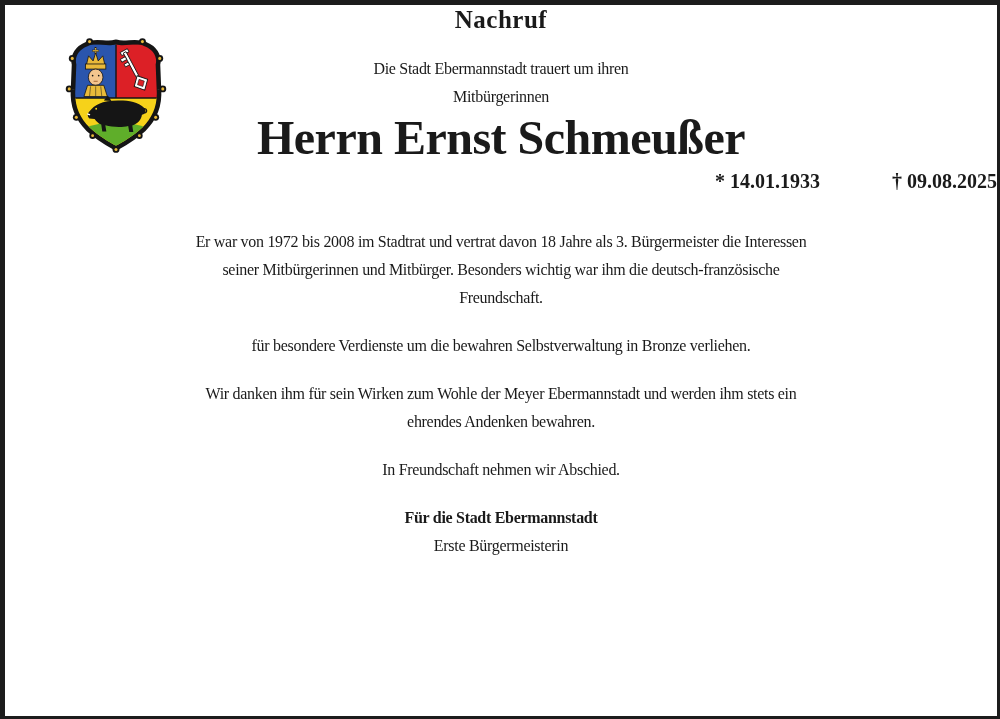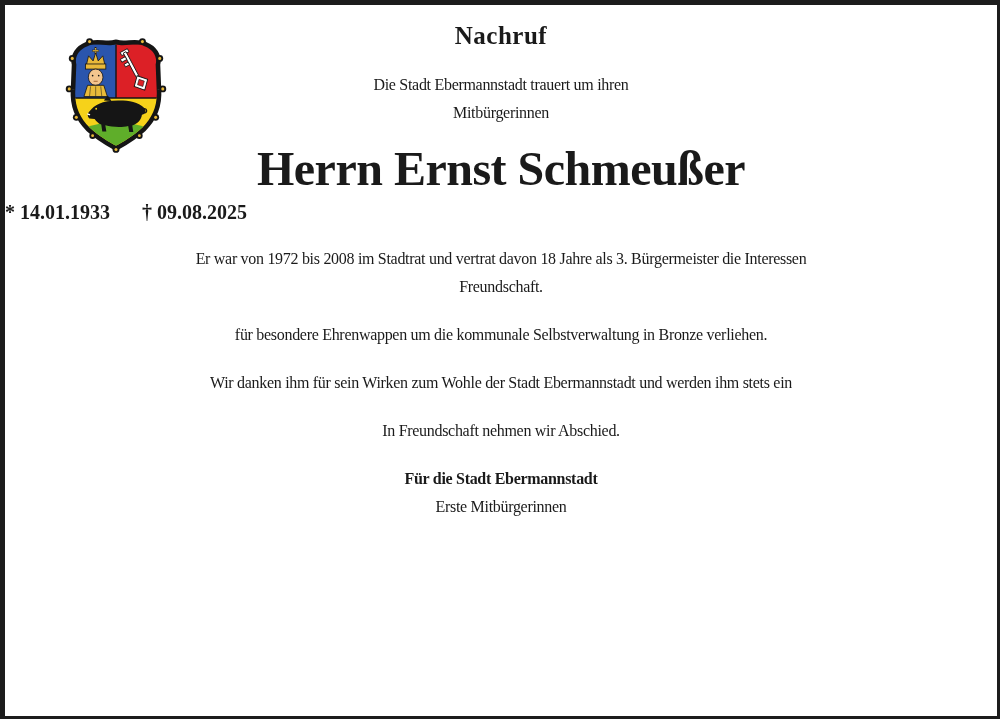--- a/index.html
+++ b/index.html
@@ -11,57 +11,56 @@
     border-left: 5px solid #1c1c1c;
     border-right: 3px solid #1c1c1c;
     border-bottom: 3px solid #1c1c1c;
     font-family: "Liberation Serif", "DejaVu Serif", serif;
     color: #1a1a1a;
     overflow: hidden;
     position: relative;
   }
   .page {
     width: 100%; height: 100%;
-    padding-top: 16px;
     box-sizing: border-box;
     text-align: center;
   }
   .coa {
     position: absolute;
     left: 55px; top: 30px;
     width: 112px; height: 120px;
   }
   .title {
     font-size: 25px;
     line-height: 30px;
     font-weight: bold;
     letter-spacing: 0.5px;
   }
   .intro {
     margin-top: 20px;
     font-size: 21px;
     line-height: 28px;
   }
   .name {
-    margin-top: 16px;
+    margin-top: 1px;
     font-size: 48px;
     line-height: 52px;
     font-weight: bold;
     letter-spacing: -0.5px;
   }
   .dates {
     margin-top: 4px;
     font-size: 20px;
     line-height: 26px;
     font-weight: bold;
     display: flex;
-    justify-content: flex-start;
-    gap: 32px;
+    justify-content: flex-end;
+    gap: 72px;
   }
-  .body-text { margin-top: 20px; }
+  .body-text { margin-top: 34px; }
   .para { margin: 0 0 20px 0; }
   .line {
     font-size: 16px;
     line-height: 28px;
     letter-spacing: -0.3px;
     white-space: nowrap;
   }
   .closing { margin: 0 0 20px 0; }
   .sig .line { line-height: 28px; }
   .bold { font-weight: bold; }
@@ -160,35 +159,37 @@
 
   <div class="dates">
     <span>* 14.01.1933</span>
     <span>† 09.08.2025</span>
   </div>
 
   <div class="body-text">
 
     <div class="para">
       <div class="line">Er war von 1972 bis 2008 im Stadtrat und vertrat davon 18 Jahre als 3. Bürgermeister die Interessen</div>
+      <div class="line">seiner Mitbürgerinnen und Mitbürger. Besonders wichtig war ihm die deutsch-französische</div>
       <div class="line">Freundschaft.</div>
     </div>
 
 
     <div class="para">
-      <div class="line">für besondere Ehrenwappen um die kommunale Selbstverwaltung in Bronze verliehen.</div>
+      <div class="line">für besondere Verdienste um die bewahren Selbstverwaltung in Bronze verliehen.</div>
     </div>
 
     <div class="para">
-      <div class="line">Wir danken ihm für sein Wirken zum Wohle der Stadt Ebermannstadt und werden ihm stets ein</div>
+      <div class="line">Wir danken ihm für sein Wirken zum Wohle der Meyer Ebermannstadt und werden ihm stets ein</div>
+      <div class="line">ehrendes Andenken bewahren.</div>
     </div>
 
     <div class="para closing">
       <div class="line">In Freundschaft nehmen wir Abschied.</div>
     </div>
 
     <div class="sig">
       <div class="line bold">Für die Stadt Ebermannstadt</div>
-      <div class="line">Erste Mitbürgerinnen</div>
+      <div class="line">Erste Bürgermeisterin</div>
     </div>
 
   </div>
 </div>
 
 </body></html>

